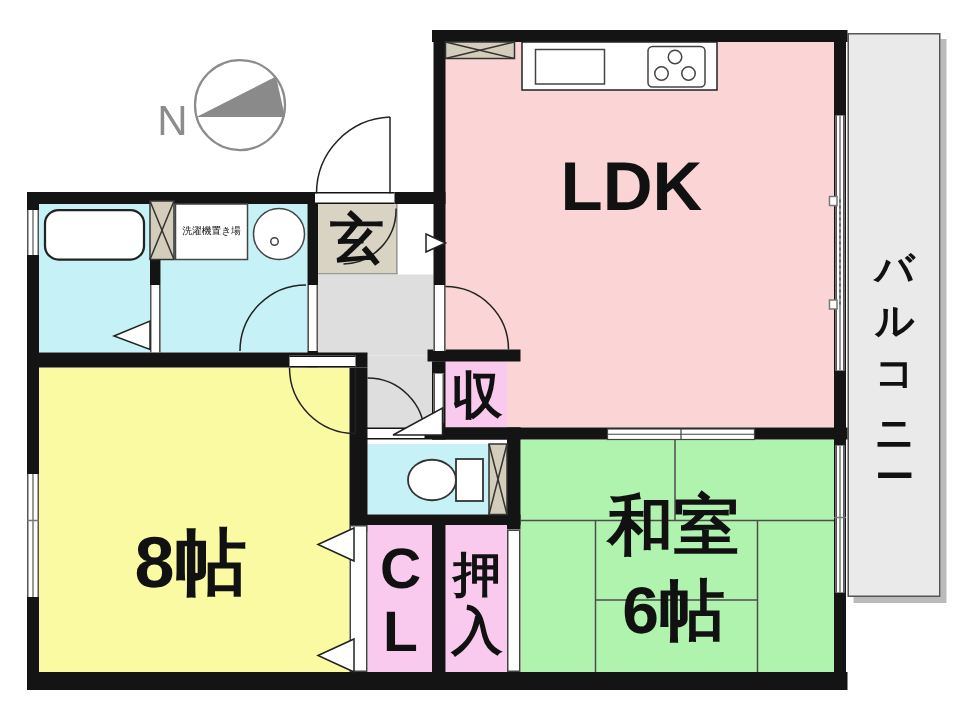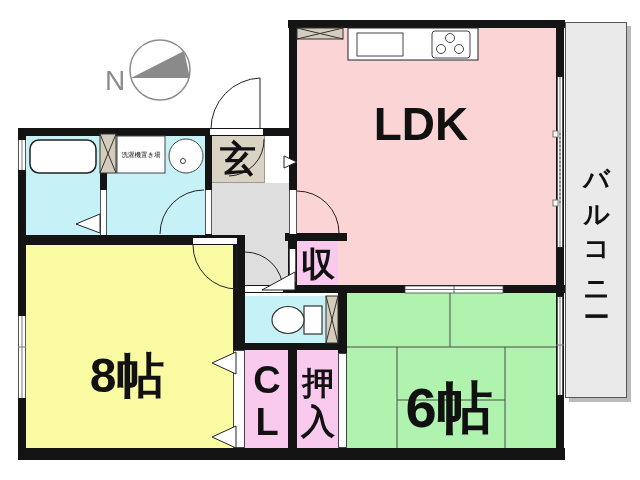--- a/index.html
+++ b/index.html
@@ -159,21 +159,22 @@
       <polygon points="76,224 100,214 100,233"></polygon>
       <polygon points="212,363 236,352 236,374"></polygon>
       <polygon points="212,437 236,426 236,448"></polygon>
       <polygon points="297,162 284,156 284,168"></polygon>
     </g>
   </svg>
 
   <div class="lbl" id="compass-n" style="left:100px;top:66px;width:30px;height:30px;">N</div>
   <div class="lbl" style="left:346px;top:100px;width:150px;height:48px;font-size:46px;">LDK</div>
   <div class="lbl" style="left:52px;top:352px;width:150px;height:48px;font-size:48px;">8帖</div>
-  <div class="lbl" style="left:374px;top:385px;width:150px;height:46px;font-size:56px;">6帖</div>
+  <div class="lbl" style="left:374px;top:327px;width:150px;height:48px;font-size:44px;">和室</div>
+  <div class="lbl" style="left:374px;top:385px;width:150px;height:46px;font-size:44px;">6帖</div>
   <div class="lbl" id="balcony-label" style="left:580px;top:108px;width:34px;height:245px;">バルコニー</div>
   <div class="lbl" style="left:219px;top:140px;width:38px;height:38px;font-size:36px;">玄</div>
   <div class="lbl" style="left:300px;top:246px;width:36px;height:36px;font-size:34px;">収</div>
   <div class="lbl" style="left:246px;top:360px;width:42px;height:40px;font-size:38px;">C</div>
   <div class="lbl" style="left:246px;top:402px;width:42px;height:40px;font-size:38px;">L</div>
   <div class="lbl" style="left:300px;top:366px;width:36px;height:34px;font-size:32px;">押</div>
   <div class="lbl" style="left:300px;top:402px;width:36px;height:38px;font-size:34px;">入</div>
   <div class="lbl" id="laundry-label" style="left:118px;top:149px;width:46px;height:12px;">洗濯機置き場</div>
 
 </div>

